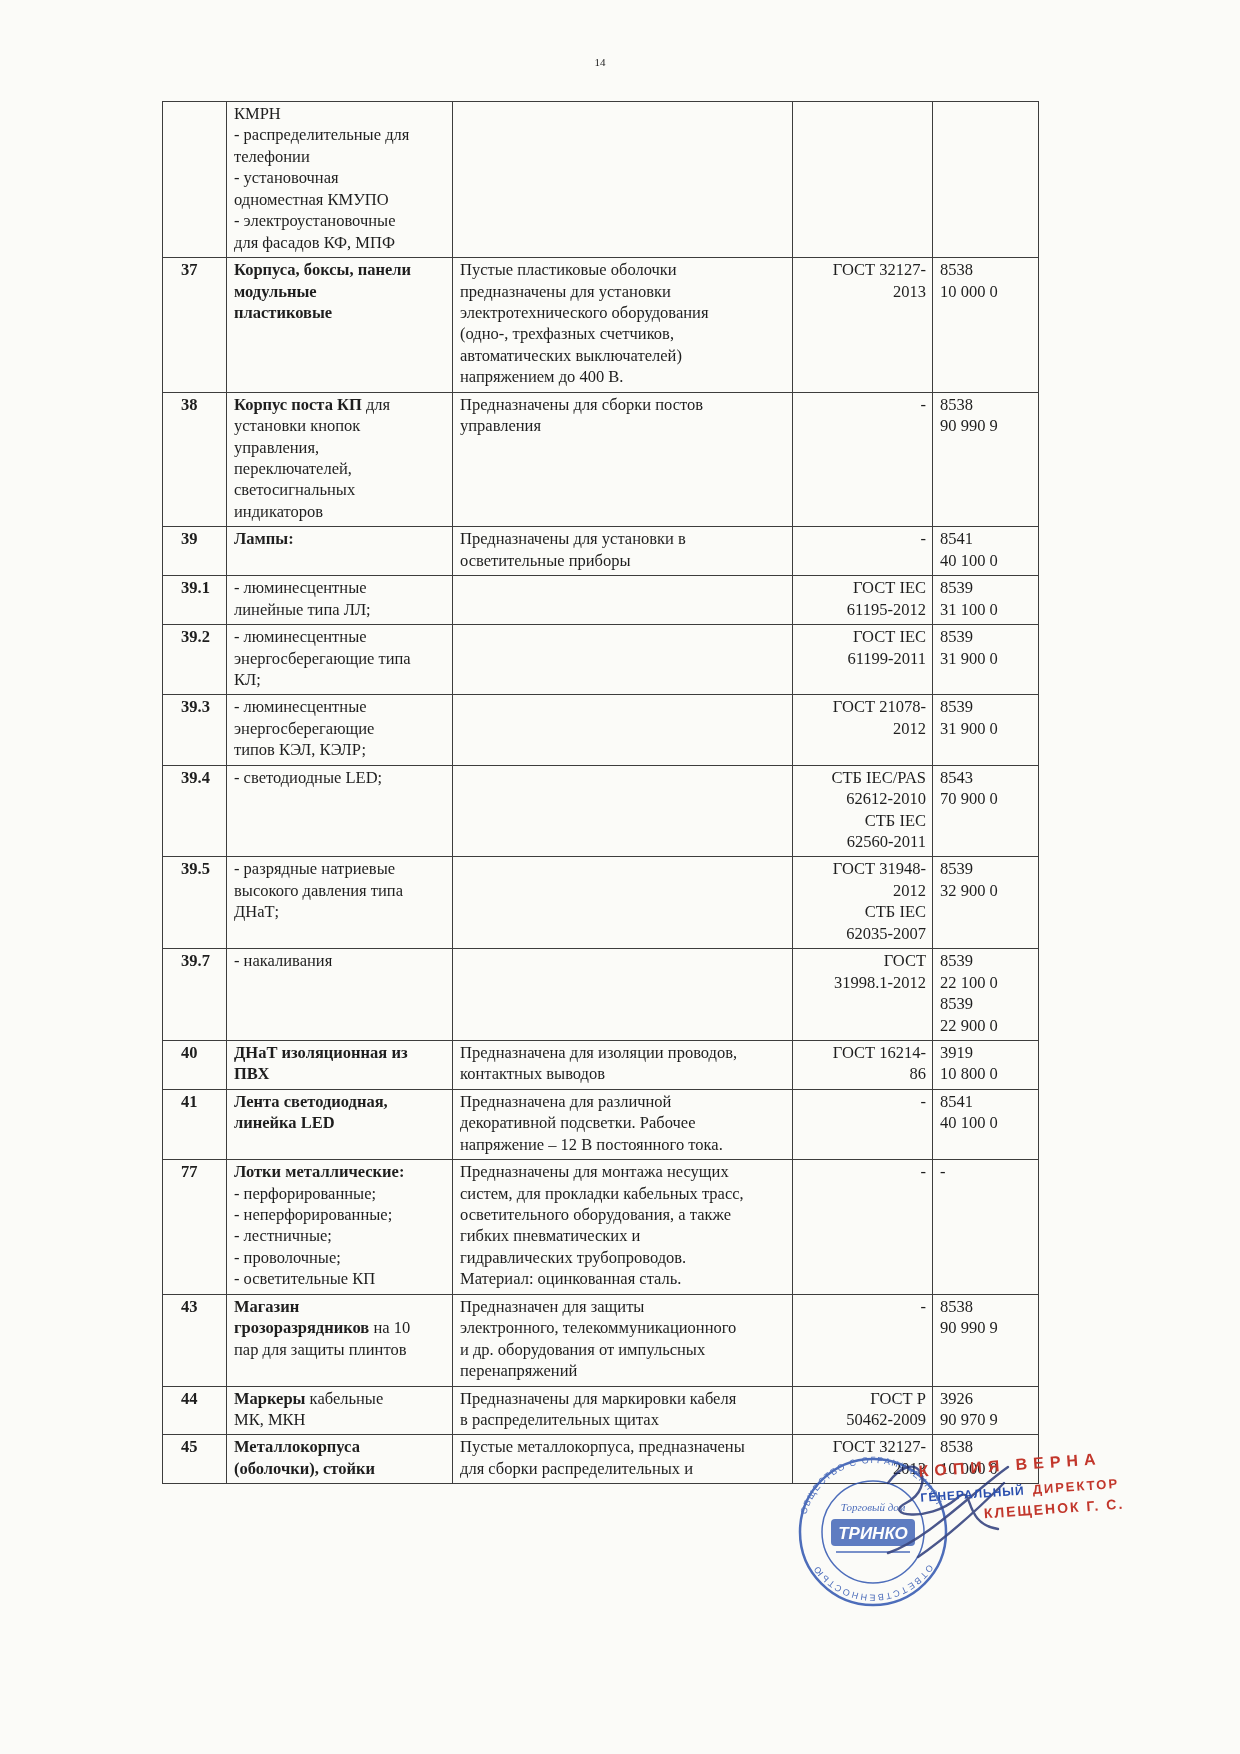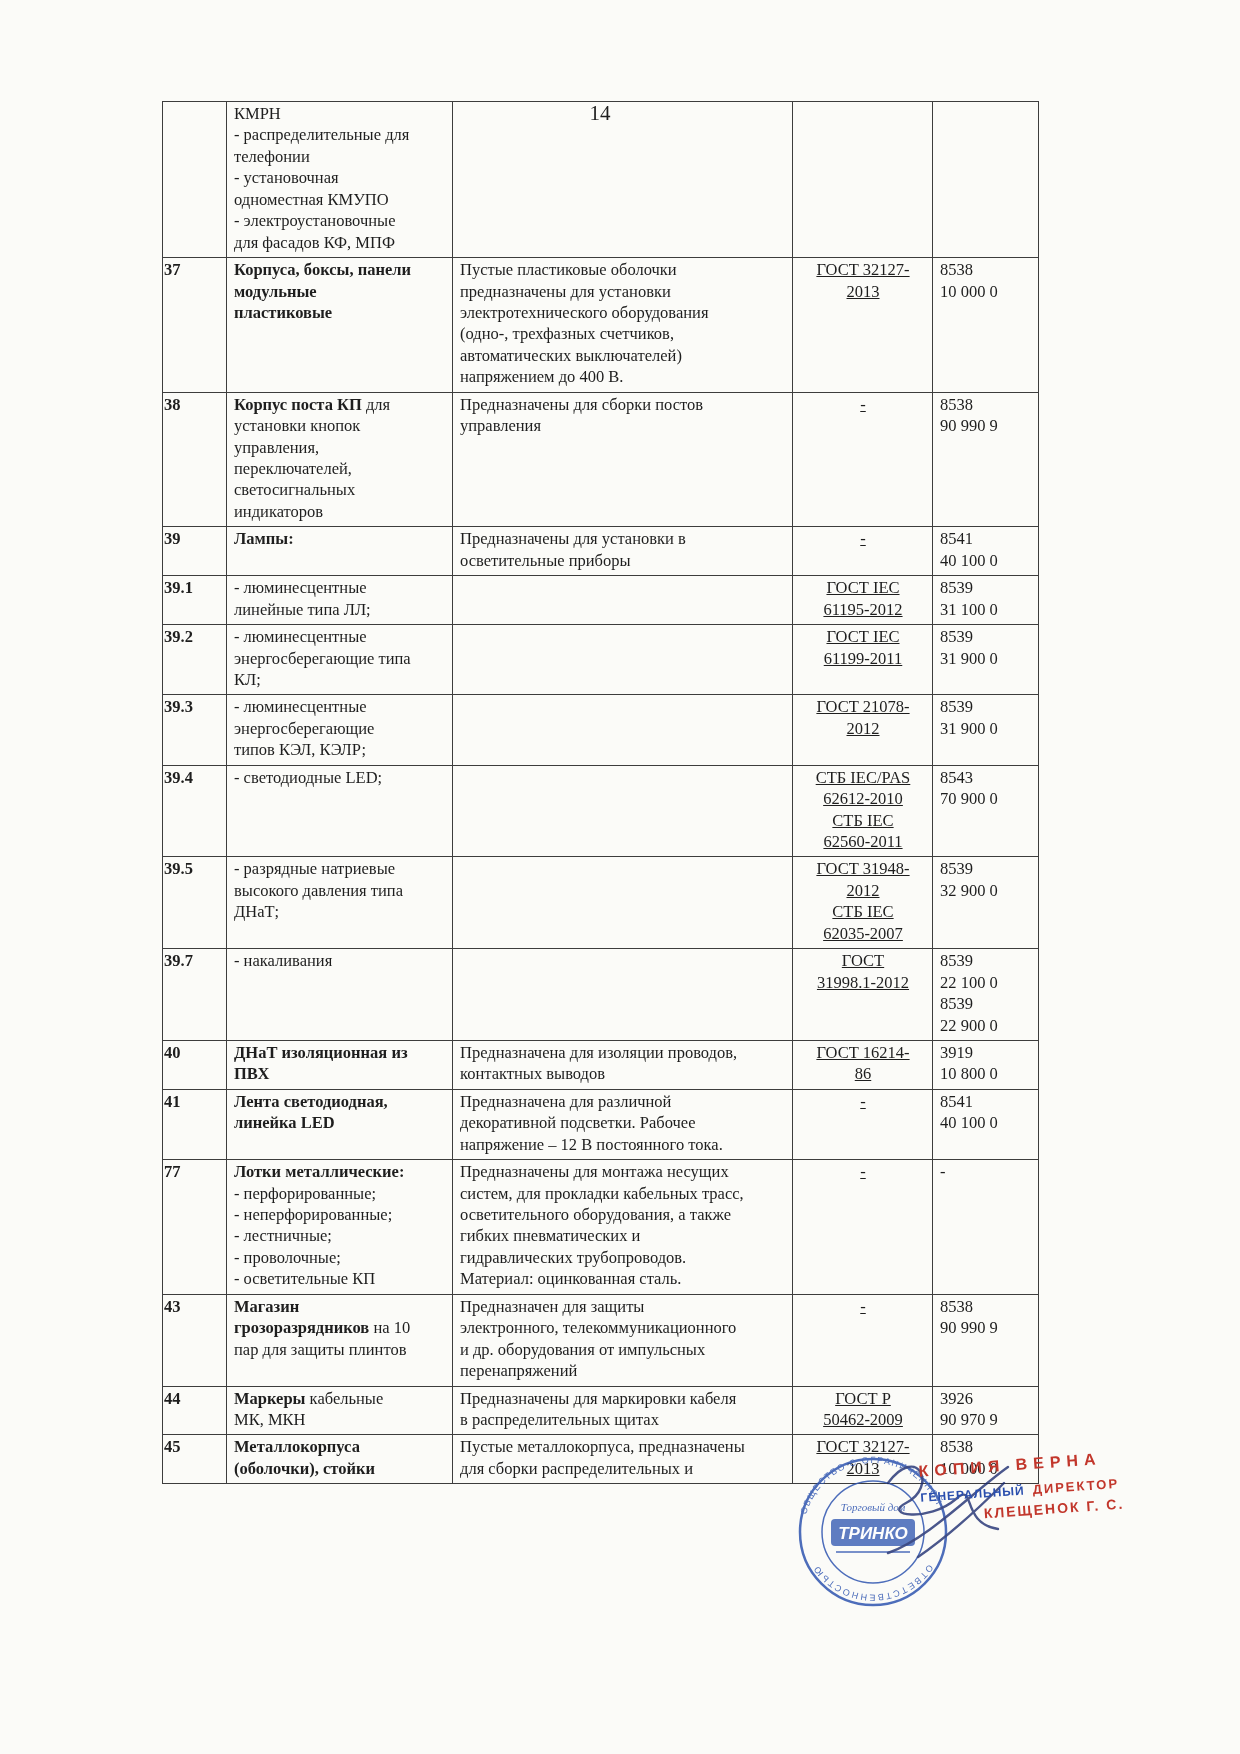--- a/index.html
+++ b/index.html
@@ -6,38 +6,38 @@
   body {
     width:1240px; height:1754px;
     background:#fbfbf8;
     font-family:"Liberation Serif", serif;
     color:#1e1e1e;
     position:relative;
     overflow:hidden;
   }
   .page-number {
     position:absolute; top:56px; left:162px; width:876px;
-    text-align:center; font-size:21px;margin-top:45px;
+    text-align:center; font-size:11px;
   }
   table.doc-table {
     position:absolute; top:101px; left:162px;
     border-collapse:collapse; table-layout:fixed;
     width:876px;
   }
   .doc-table td {
     border:1px solid #3d3d3d;
     vertical-align:top;
     padding:1px 6px 4px 7px;
     font-size:16.5px;
     line-height:1.3;
     white-space:pre-line;
     overflow:hidden;
   }
-  td.col-num  { font-weight:bold; padding-left:1px; }
-  td.col-gost { text-align:center;text-decoration:underline; }
+  td.col-num  { font-weight:bold; padding-left:18px; }
+  td.col-gost { text-align:right; }
   td.col-code { text-align:left; }
   .nb { font-weight:bold;margin-top:20px; }
 
   
   .stamp-area {
     position:absolute; left:770px; top:1425px;
     width:440px; height:280px;
   }
   .seal-svg { position:absolute; left:0; top:0; opacity:.85; }
   .stamp-text {

